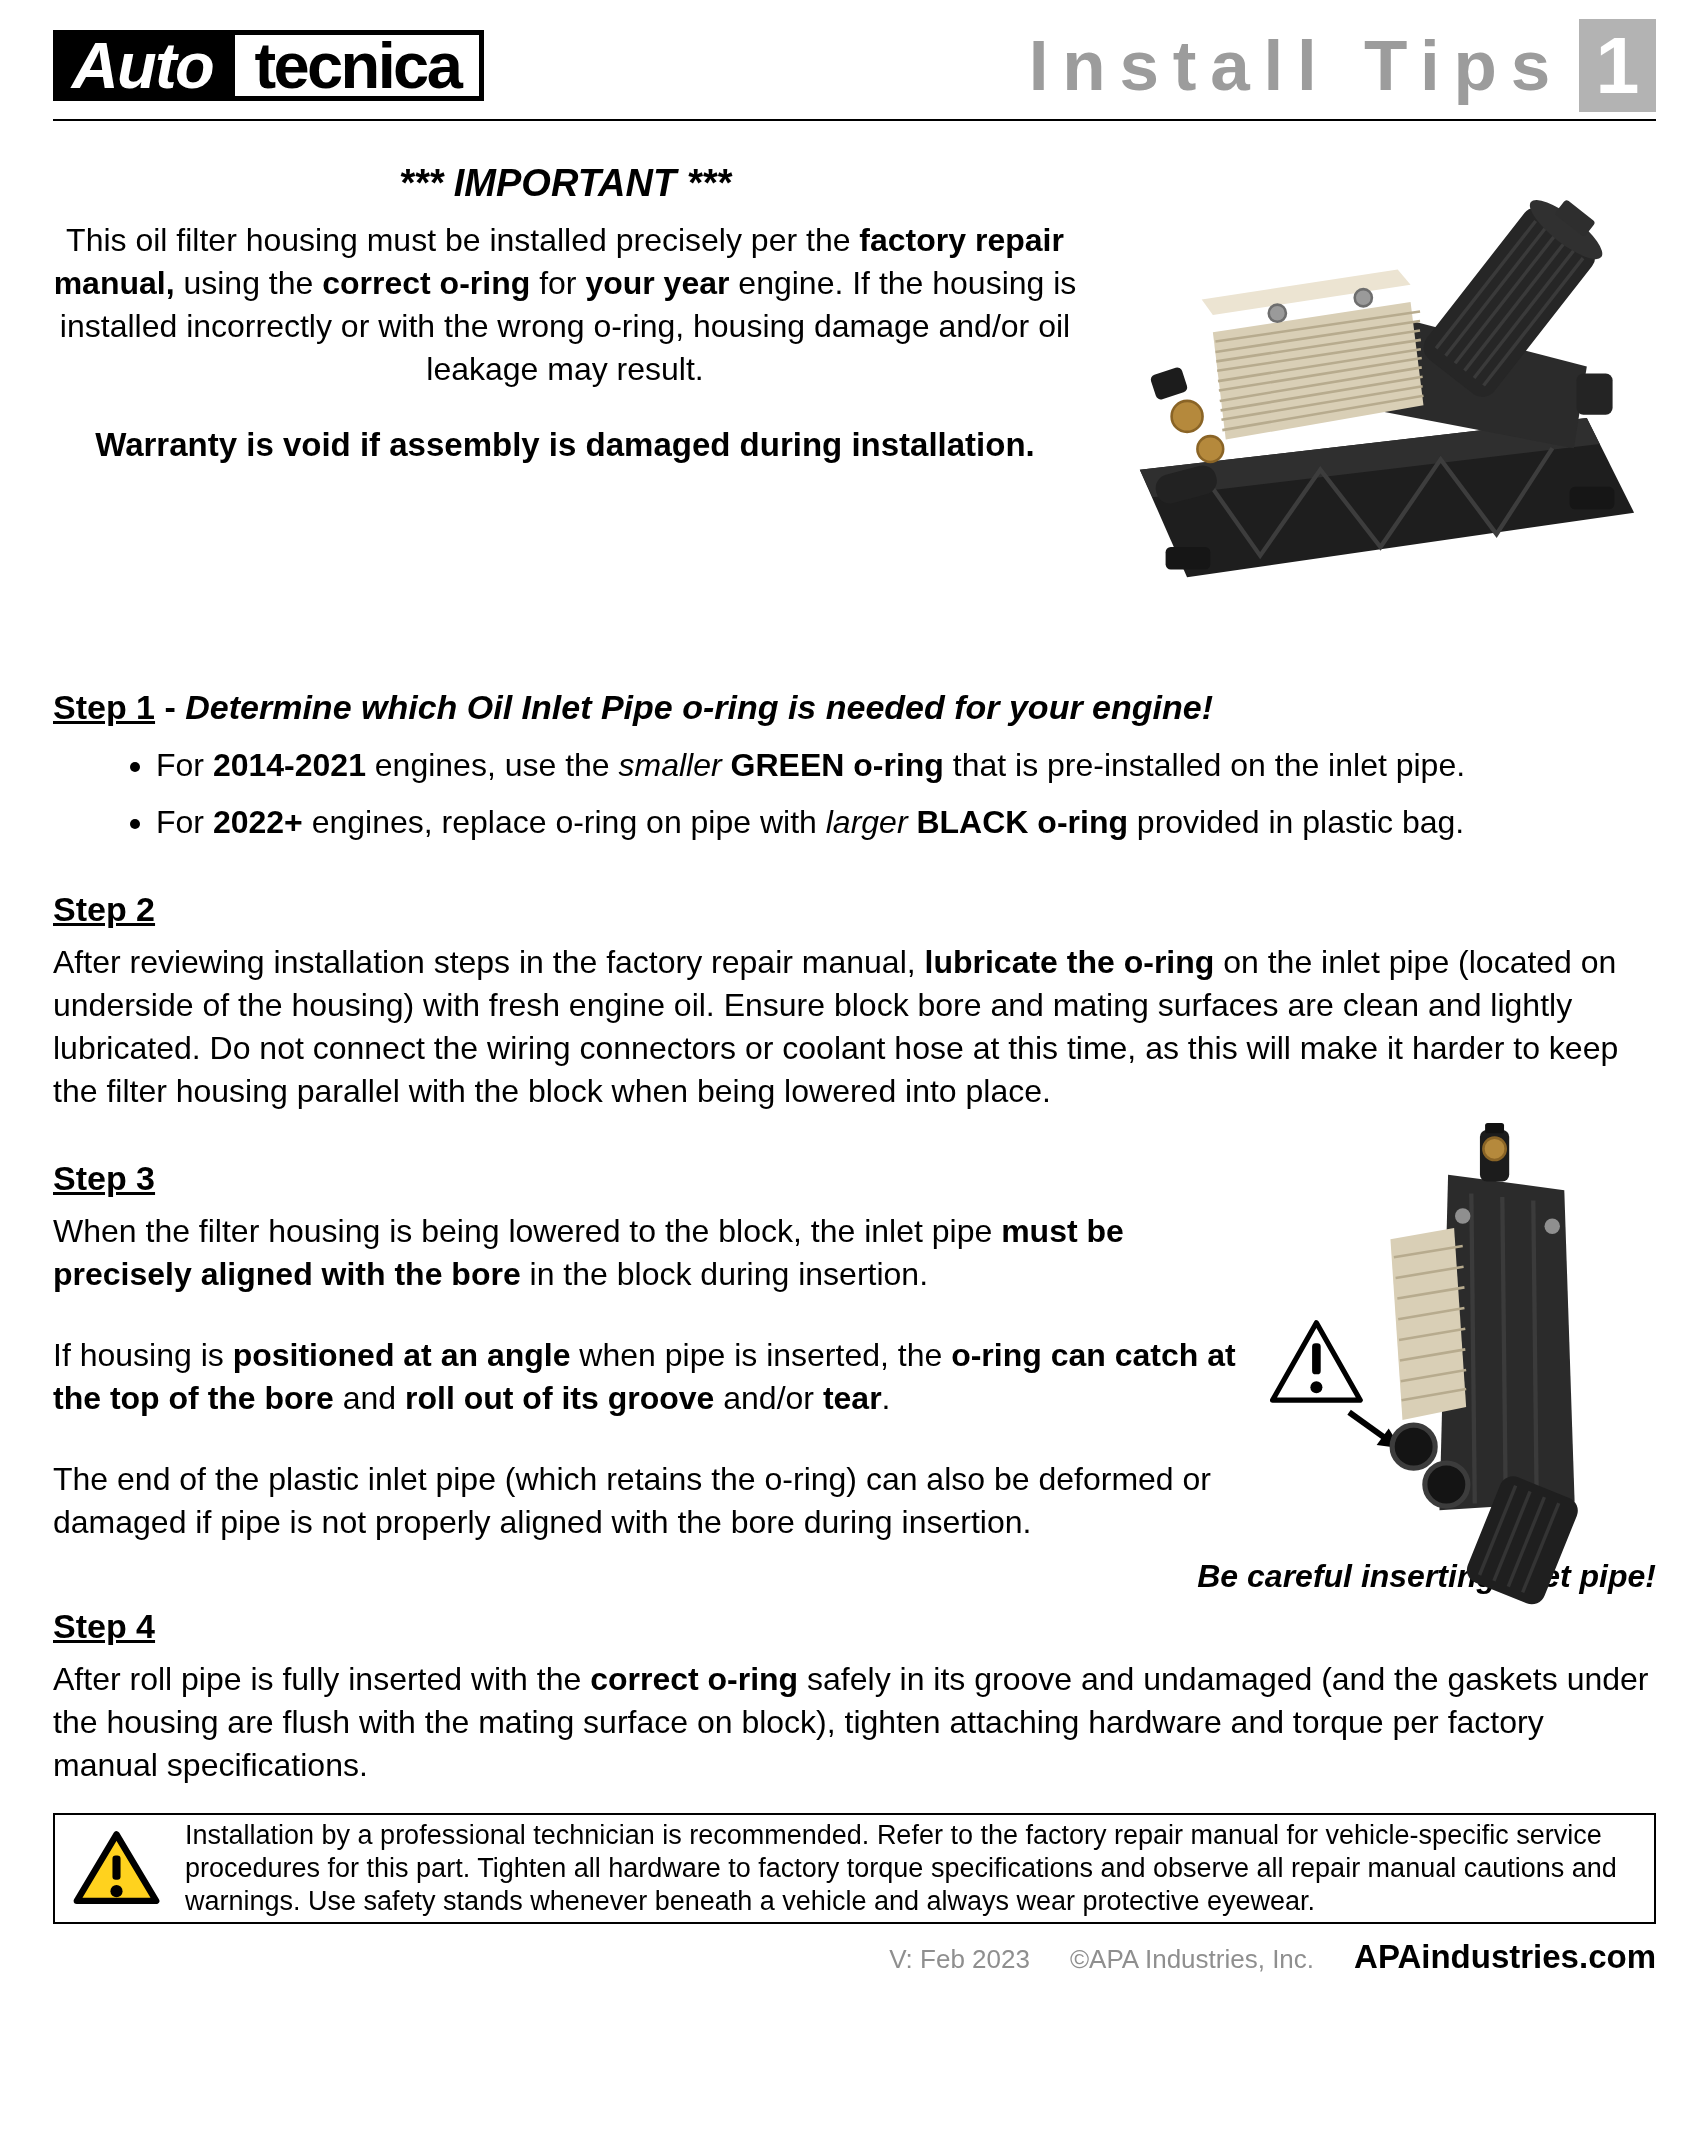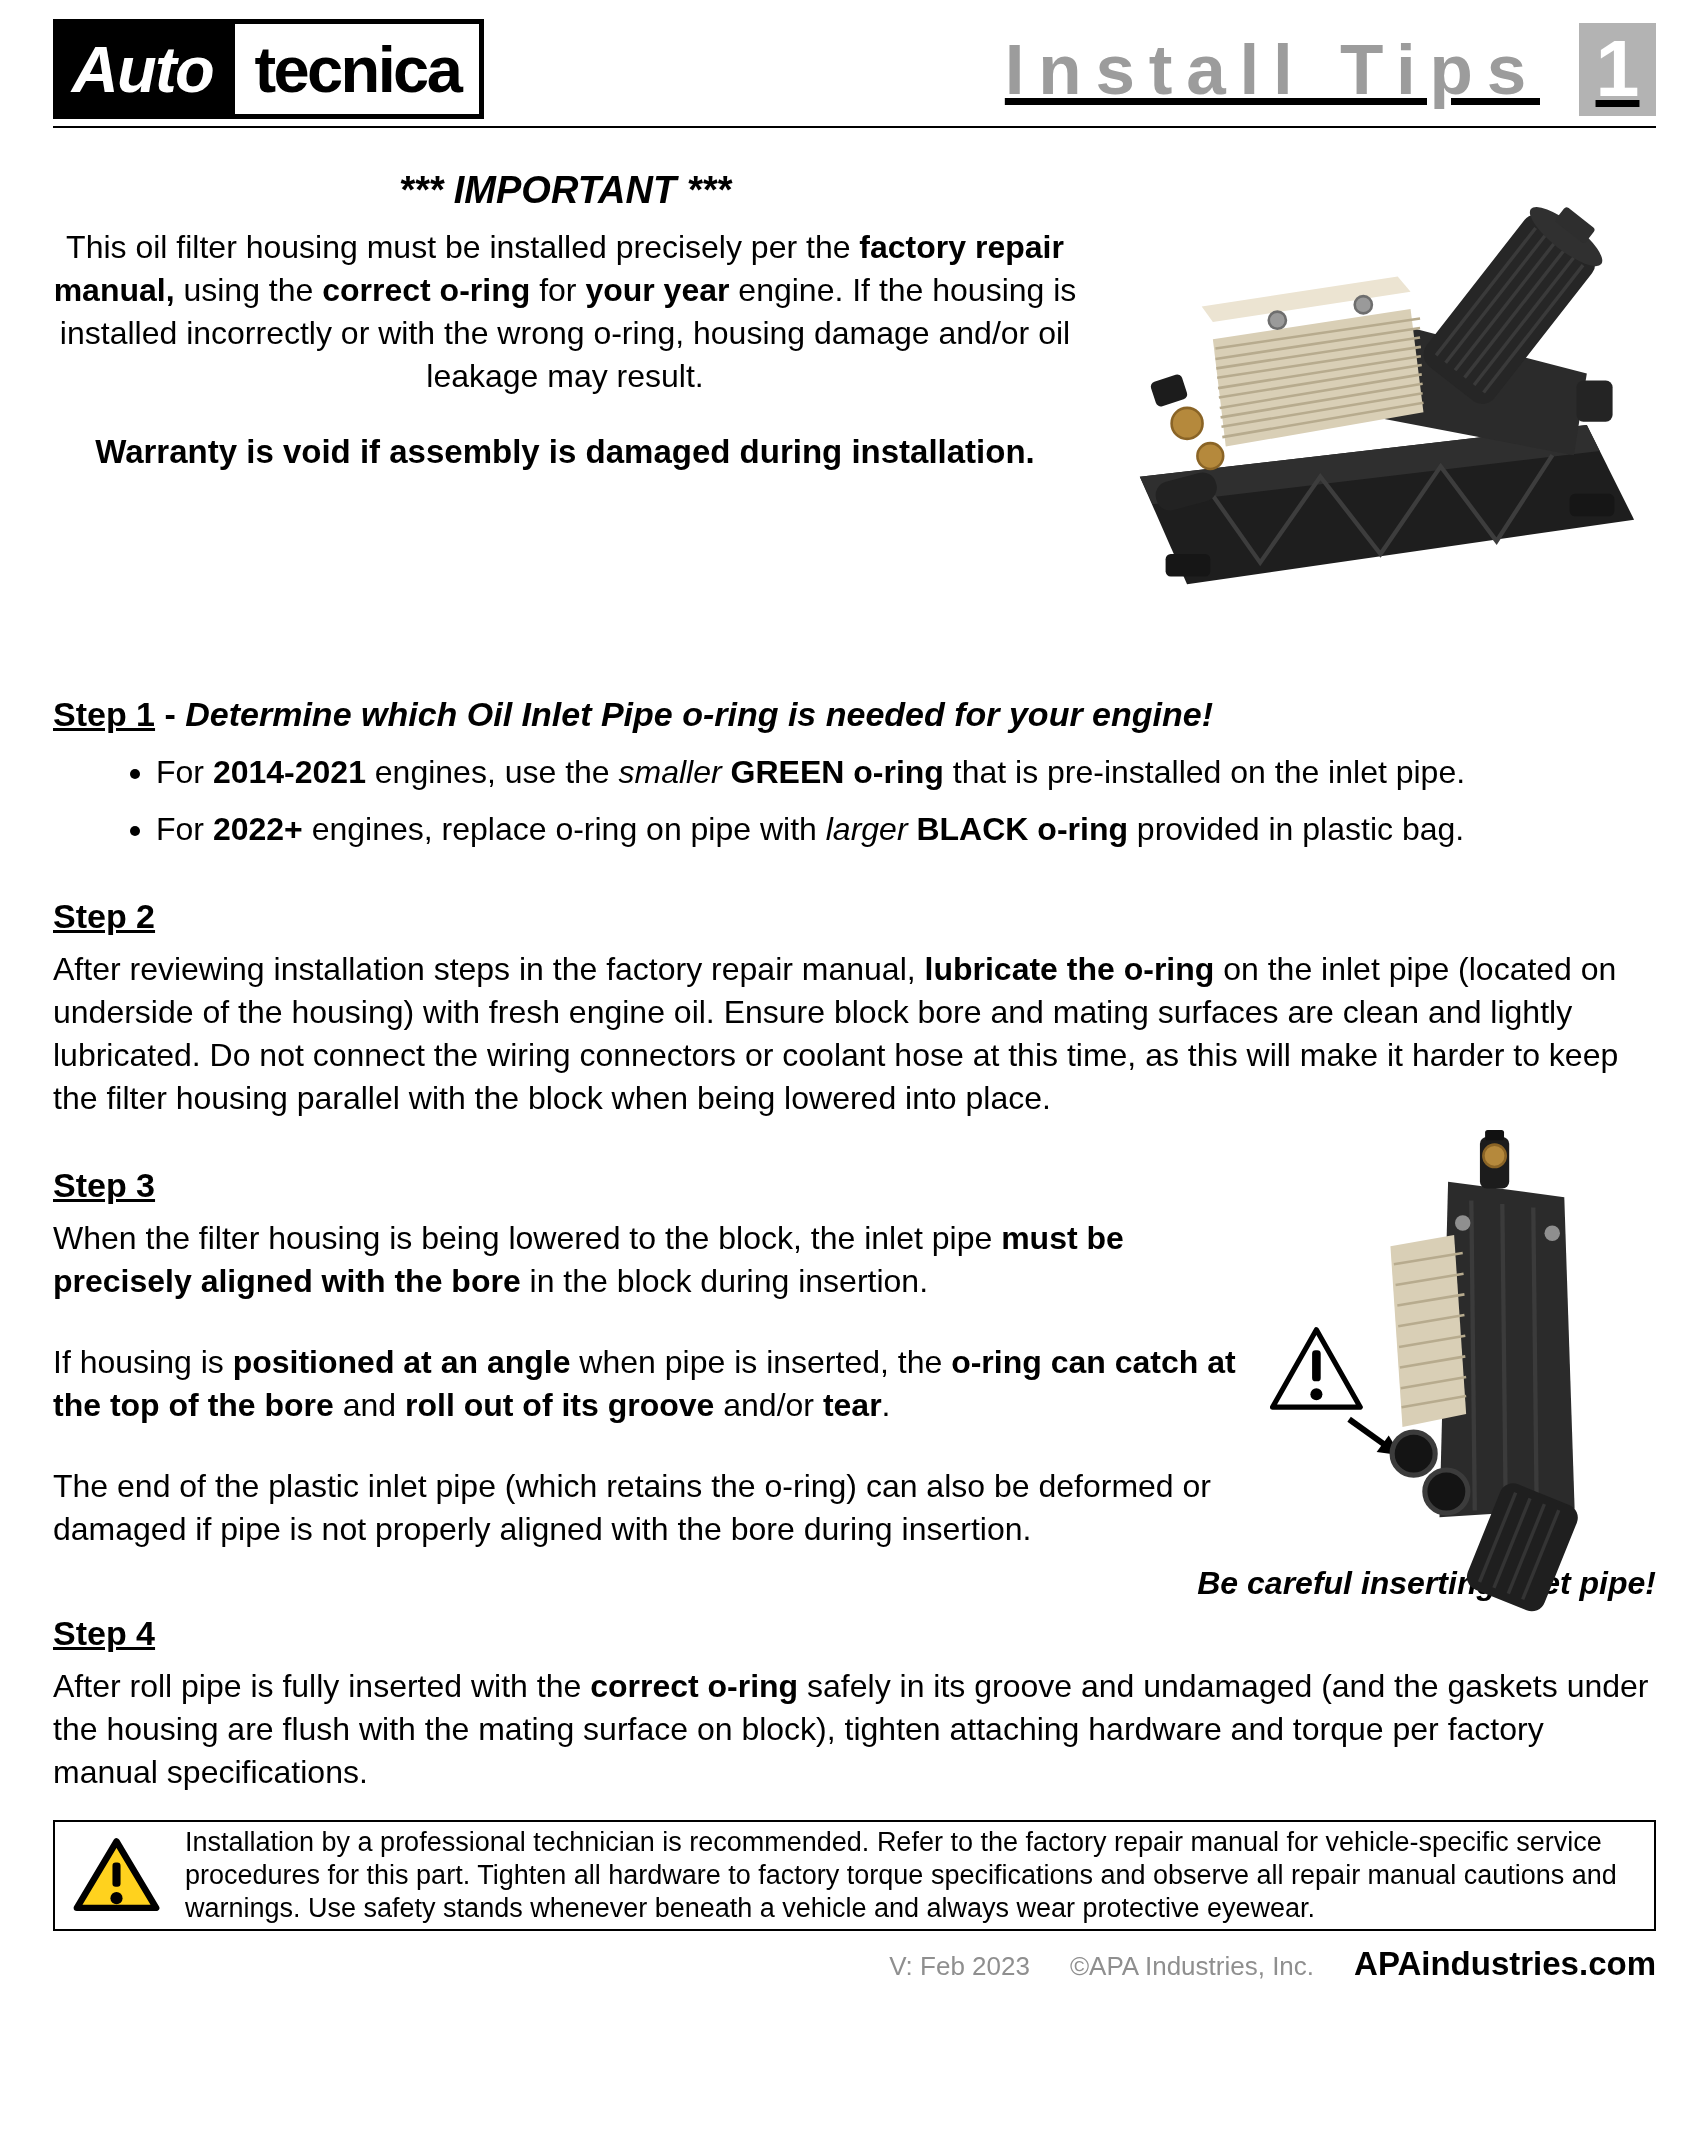--- a/index.html
+++ b/index.html
@@ -8,26 +8,26 @@
   body { font-family:"Liberation Sans", sans-serif; color:#000; }
   .page { width:1709px; height:2151px; background:#fff; padding:19px 53px 0 53px; position:relative; overflow:hidden; }
 
   
   .f-b { font-weight:bold; }
   .f-i { font-style:italic; }
   .f-u { text-decoration:underline; }
 
   
   .header-top { display:flex; align-items:center; justify-content:space-between; }
-  .logo { display:inline-flex; height:100px; border:5.2px solid #000; }
+  .logo { display:inline-flex; height:71px; border:5.2px solid #000; }
   .logo-auto { background:#000; color:#fff; font-weight:bold; font-style:italic; font-size:65px;
                display:flex; align-items:center; padding:0 22.4px 0 13.8px; letter-spacing:-1.7px; }
   .logo-tecnica { background:#fff; color:#000; font-weight:bold; font-size:65px;
                display:flex; align-items:center; padding:1px 19px; letter-spacing:-2.6px; }
-  .title-wrap { display:flex; align-items:center; gap:39px;text-decoration:underline; }
+  .title-wrap { display:flex; align-items:center; gap:15px; }
   .install-title { font-size:71px; font-weight:800; color:#9c9c9c; letter-spacing:13.8px; line-height:1; white-space:nowrap; }
   .page-badge { width:77px; height:93px; background:#b3b3b3; color:#fff; font-size:79px; font-weight:bold;
                display:flex; align-items:center; justify-content:center; }
   .subtitle { font-size:34px; font-weight:bold; margin-top:8.6px; }
   .rule { height:2.6px; background:#000; margin-top:6.9px; }
 
   
   .intro { position:relative; height:495px; margin-top:8.6px; }
   .important { width:1024px; text-align:center; }
   .important-heading { font-size:38px; font-weight:bold; font-style:italic; margin-top:41px; margin-bottom:13.8px; }

